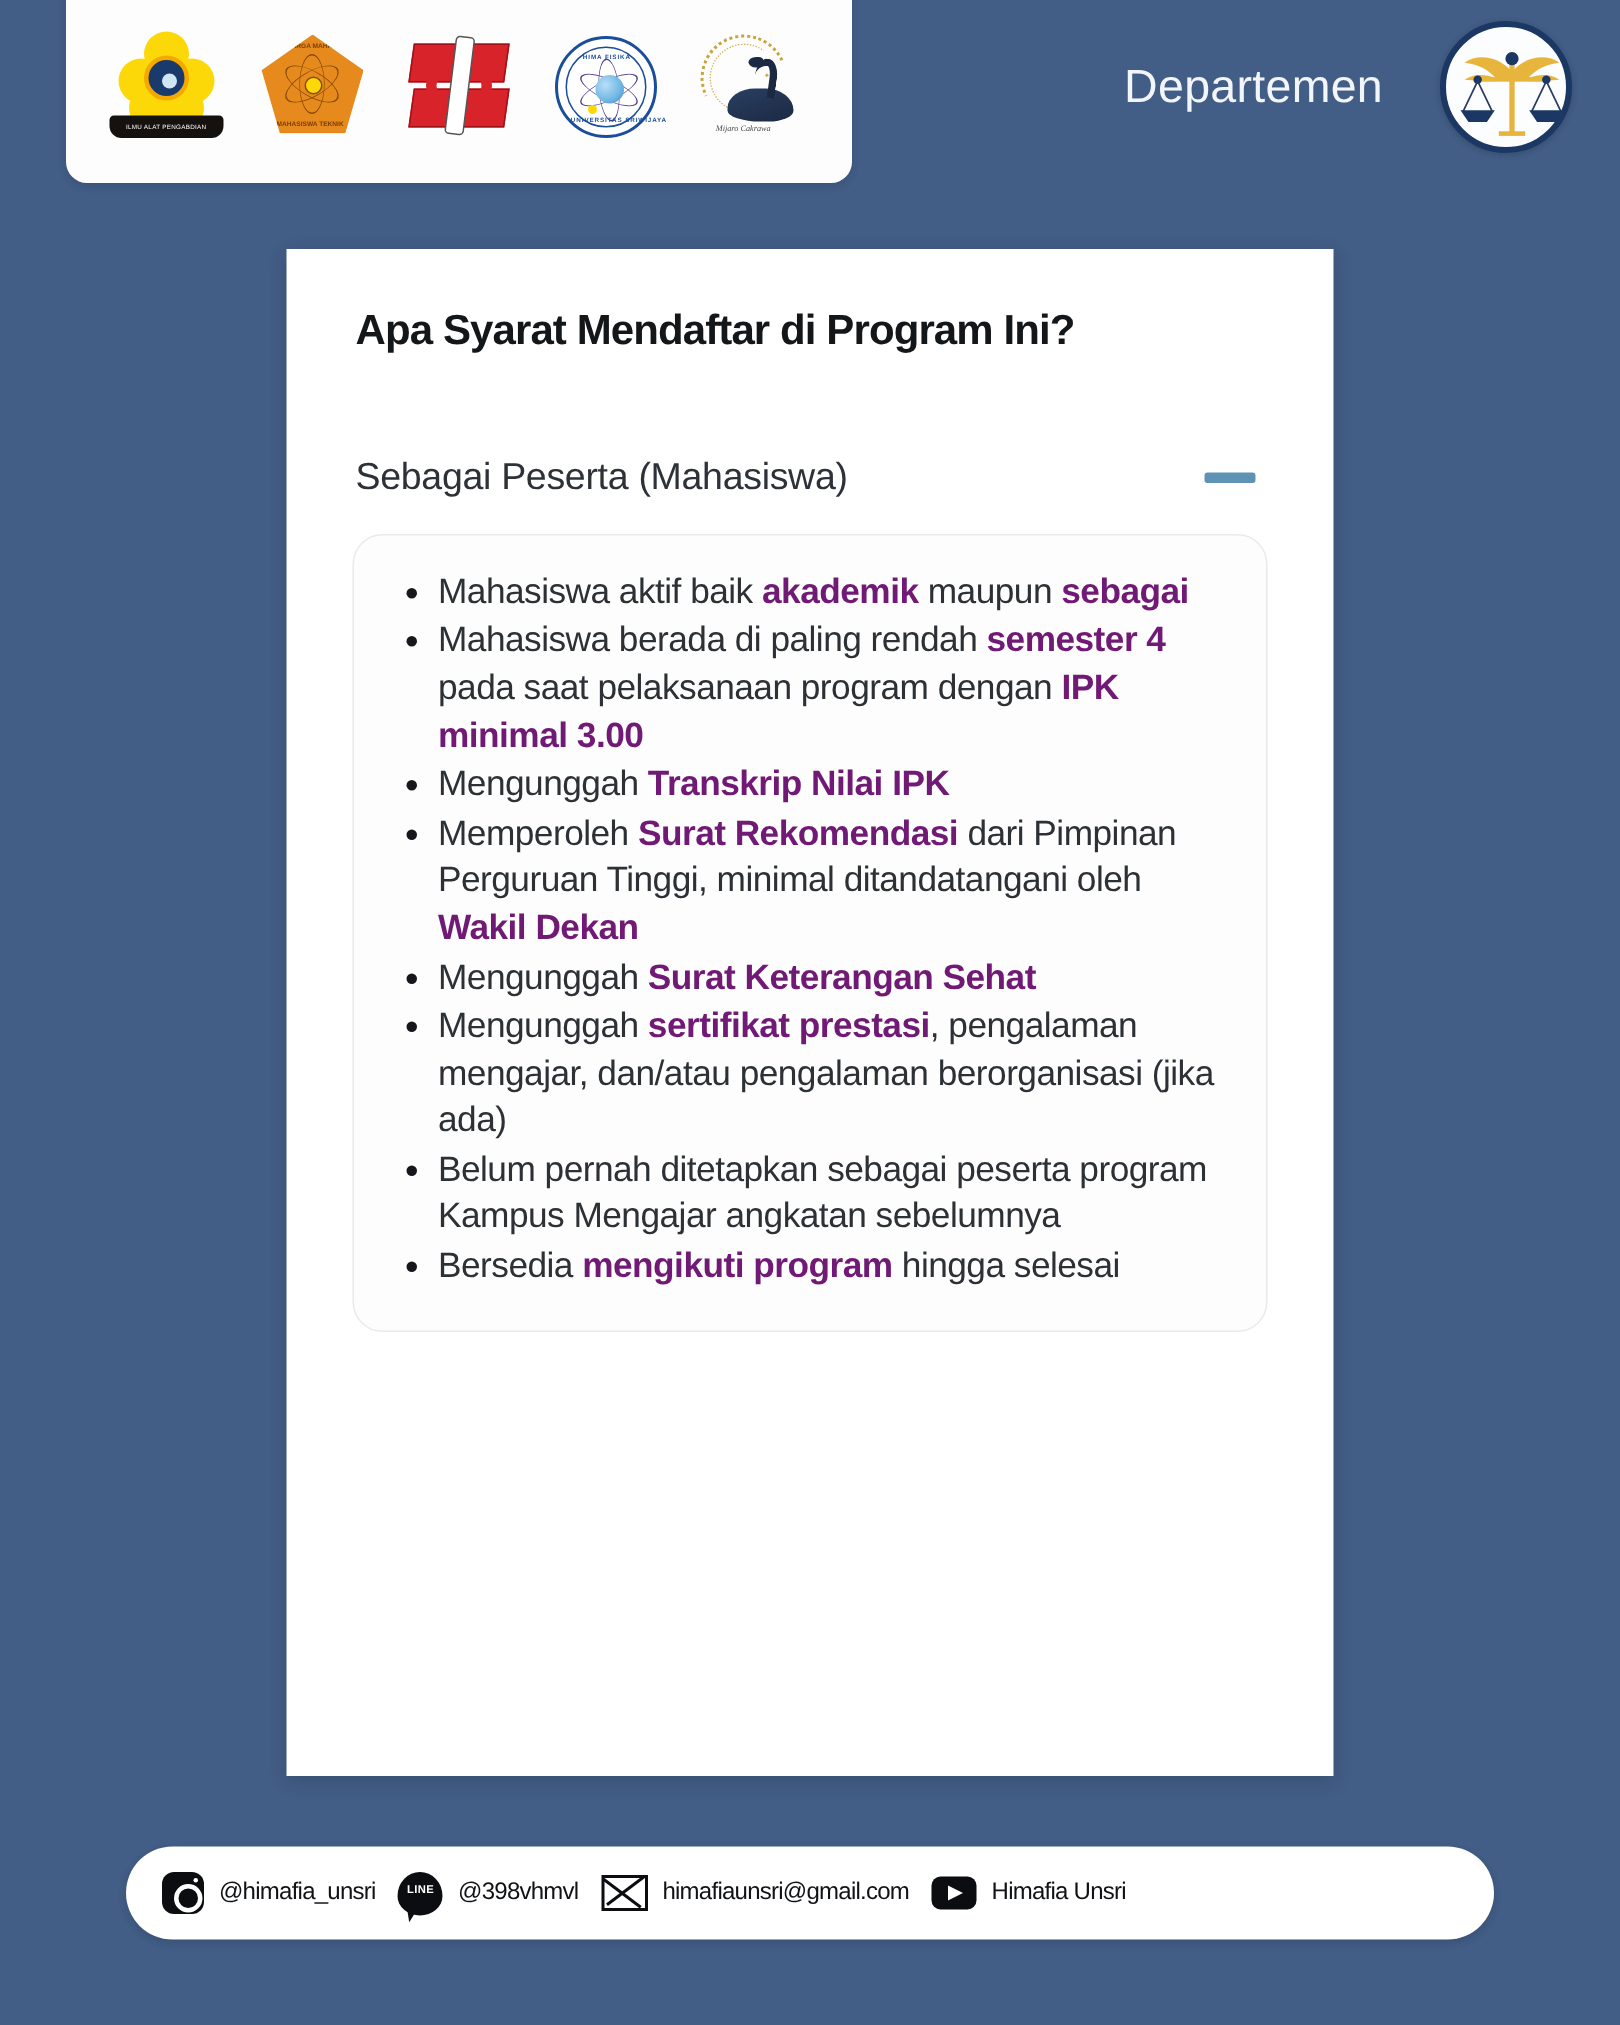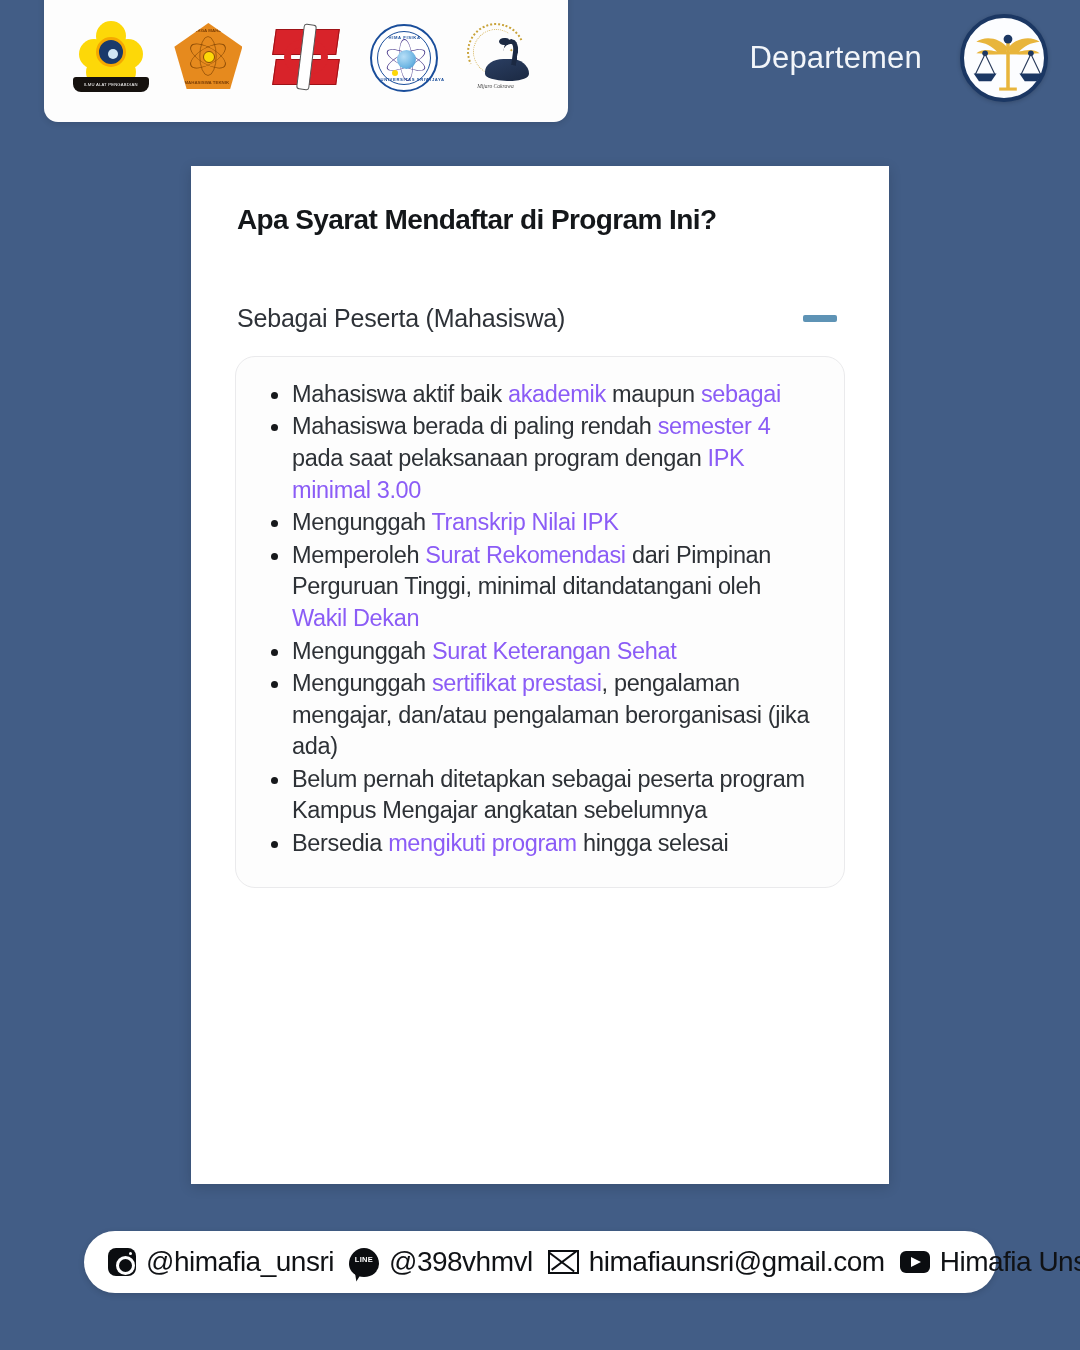--- a/index.html
+++ b/index.html
@@ -283,40 +283,40 @@
   }
   ul#req-list li::before {
     content: '';
     position: absolute;
     left: 9px;
     top: 13px;
     width: 7px; height: 7px;
     border-radius: 50%;
     background: #16181B;
   }
-  ul#req-list li b { font-weight: normal; color: #8b5cf6; }
+  ul#req-list li b { font-weight: bold; color: #701a75; }
 
   
   #footer {
     position: absolute;
     left: 84px;
     top: 1231px;
     width: 912px;
     height: 62px;
     background: #FFFFFF;
     border-radius: 31px;
     display: flex;
     align-items: center;
     padding-left: 24px;
     gap: 15px;
     box-shadow: 0 2px 6px rgba(0,0,0,.14);
   }
   .foot-item { display: flex; align-items: center; gap: 10px; }
   .foot-text {
-    font-size: 28px;
+    font-size: 16px;
     color: #101215;
     letter-spacing: -0.5px;
     white-space: nowrap;
   }
 
   .ic { flex: 0 0 auto; position: relative; }
 
   .ic-ig {
     width: 28px; height: 28px; border-radius: 8px; background: #0B0D10;
   }

